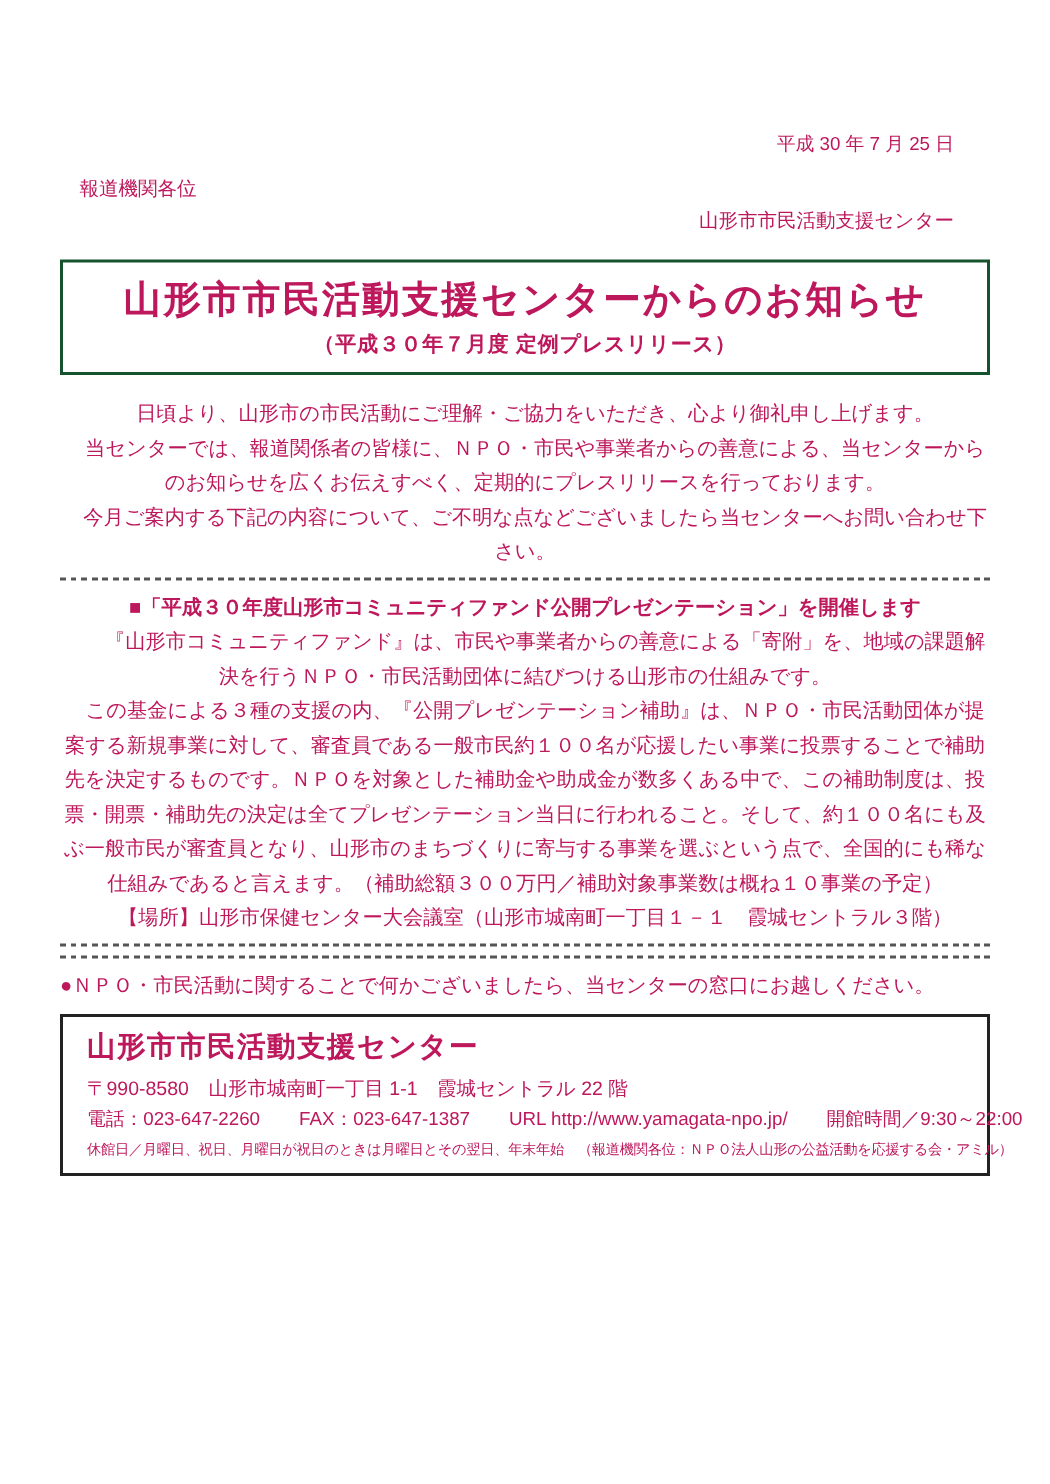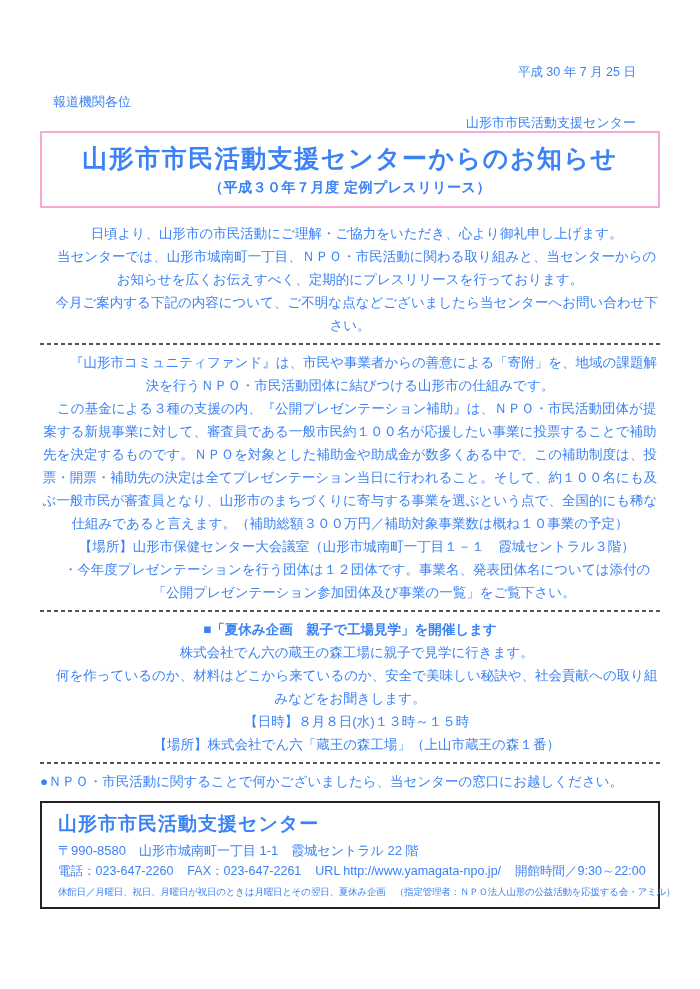--- a/index.html
+++ b/index.html
@@ -1,97 +1,90 @@
 <!DOCTYPE html>
 <html><head>
 <meta charset="utf-8">
 <style>
   html,body{margin:0;padding:0;background:#ffffff;}
   .page{
     width:700px;height:989px;box-sizing:border-box;
-    padding:64px 40px 0 40px;background:#ffffff;overflow:hidden;
+    padding:88px 40px 0 40px;background:#ffffff;overflow:hidden;
     font-family:"Liberation Sans","DejaVu Sans",sans-serif;
-    color:#3b82f6;
+    color:#be185d;
   }
   .date-line{text-align:right;padding-right:24px;font-size:12.5px;line-height:17px;}
   .addressee{margin-top:12px;padding-left:13px;font-size:13px;line-height:17px;}
   .sender-line{margin-top:4px;text-align:right;padding-right:24px;font-size:13px;line-height:17px;}
   .title-box{
-    border:2px solid #f9a8d4;text-align:center;
+    border:2px solid #14532d;margin-top:18px;text-align:center;
     padding:9px 6px;
   }
   .title{font-size:25px;font-weight:bold;letter-spacing:1.5px;line-height:33px;}
   .subtitle{font-size:14px;font-weight:bold;margin-top:3px;line-height:19px;letter-spacing:0.5px;text-align:center;}
   .body-text{font-size:13.5px;line-height:23px;text-align:center;}
   .intro{margin-top:14px;}
   p{margin:0;}
   .para{text-indent:1em;}
   .para-wide{text-indent:2em;}
   .heading-line{font-weight:bold;}
   .detail{padding-left:1em;}
   .note{padding-left:2.1em;text-indent:-1.05em;}
   .sep{
     height:2px;margin:6px 0;
     background:repeating-linear-gradient(90deg,#555555 0 4px,transparent 4px 7px);
   }
   .closing{font-size:13.5px;line-height:23px;margin-top:2px;}
   .footer-box{border:2px solid #222222;margin-top:8px;padding:8px 16px 8px 16px;}
   .footer-name{font-size:19px;font-weight:bold;line-height:26px;letter-spacing:1px;}
   .footer-address{font-size:13px;line-height:20px;margin-top:4px;}
-  .footer-contact{display:flex;gap:14px;font-size:12.5px;line-height:20px;white-space:nowrap;}
+  .footer-contact{display:flex;gap:26px;font-size:12.5px;line-height:20px;white-space:nowrap;}
   .footer-closed{font-size:9.5px;line-height:15px;margin-top:3px;letter-spacing:-0.2px;white-space:nowrap;}
 </style>
 </head>
 <body>
 
 <div class="page">
 
   <div class="date-line">平成 30 年 7 月 25 日</div>
   <div class="addressee">報道機関各位</div>
   <div class="sender-line">山形市市民活動支援センター</div>
 
   <div class="title-box">
     <div class="title">山形市市民活動支援センターからのお知らせ</div>
     <div class="subtitle">（平成３０年７月度 定例プレスリリース）</div>
   </div>
 
   <div class="intro body-text">
     <p class="para">日頃より、山形市の市民活動にご理解・ご協力をいただき、心より御礼申し上げます。</p>
-    <p class="para">当センターでは、山形市城南町一丁目、ＮＰＯ・市民活動に関わる取り組みと、当センターからのお知らせを広くお伝えすべく、定期的にプレスリリースを行っております。</p>
+    <p class="para">当センターでは、報道関係者の皆様に、ＮＰＯ・市民や事業者からの善意による、当センターからのお知らせを広くお伝えすべく、定期的にプレスリリースを行っております。</p>
     <p class="para">今月ご案内する下記の内容について、ご不明な点などございましたら当センターへお問い合わせ下さい。</p>
   </div>
 
   <div class="sep"></div>
 
   <section class="body-text">
+    <p class="heading-line">■「平成３０年度山形市コミュニティファンド公開プレゼンテーション」を開催します</p>
     <p class="para-wide">『山形市コミュニティファンド』は、市民や事業者からの善意による「寄附」を、地域の課題解決を行うＮＰＯ・市民活動団体に結びつける山形市の仕組みです。</p>
     <p class="para">この基金による３種の支援の内、『公開プレゼンテーション補助』は、ＮＰＯ・市民活動団体が提案する新規事業に対して、審査員である一般市民約１００名が応援したい事業に投票することで補助先を決定するものです。ＮＰＯを対象とした補助金や助成金が数多くある中で、この補助制度は、投票・開票・補助先の決定は全てプレゼンテーション当日に行われること。そして、約１００名にも及ぶ一般市民が審査員となり、山形市のまちづくりに寄与する事業を選ぶという点で、全国的にも稀な仕組みであると言えます。（補助総額３００万円／補助対象事業数は概ね１０事業の予定）</p>
     <p class="detail">【場所】山形市保健センター大会議室（山形市城南町一丁目１－１　霞城セントラル３階）</p>
-    <p class="note">・今年度プレゼンテーションを行う団体は１２団体です。事業名、発表団体名については添付の「公開プレゼンテーション参加団体及び事業の一覧」をご覧下さい。</p>
   </section>
 
   <div class="sep"></div>
 
-  <section class="body-text">
-    <p class="heading-line">■「夏休み企画　親子で工場見学」を開催します</p>
-    <p class="para">株式会社でん六の蔵王の森工場に親子で見学に行きます。</p>
-    <p class="para">何を作っているのか、材料はどこから来ているのか、安全で美味しい秘訣や、社会貢献への取り組みなどをお聞きします。</p>
-    <p class="detail">【日時】８月８日(水)１３時～１５時</p>
-    <p class="detail">【場所】株式会社でん六「蔵王の森工場」（上山市蔵王の森１番）</p>
-  </section>
 
   <div class="sep"></div>
 
   <p class="closing">●ＮＰＯ・市民活動に関することで何かございましたら、当センターの窓口にお越しください。</p>
 
   <div class="footer-box">
     <div class="footer-name">山形市市民活動支援センター</div>
     <div class="footer-address">〒990-8580　山形市城南町一丁目 1-1　霞城セントラル 22 階</div>
     <div class="footer-contact">
       <span>電話：023-647-2260</span>
-      <span>FAX：023-647-2261</span>
+      <span>FAX：023-647-1387</span>
       <span>URL http://www.yamagata-npo.jp/</span>
       <span>開館時間／9:30～22:00</span>
     </div>
-    <div class="footer-closed">休館日／月曜日、祝日、月曜日が祝日のときは月曜日とその翌日、夏休み企画　（指定管理者：ＮＰＯ法人山形の公益活動を応援する会・アミル）</div>
+    <div class="footer-closed">休館日／月曜日、祝日、月曜日が祝日のときは月曜日とその翌日、年末年始　（報道機関各位：ＮＰＯ法人山形の公益活動を応援する会・アミル）</div>
   </div>
 
 </div>
 
 </body></html>

